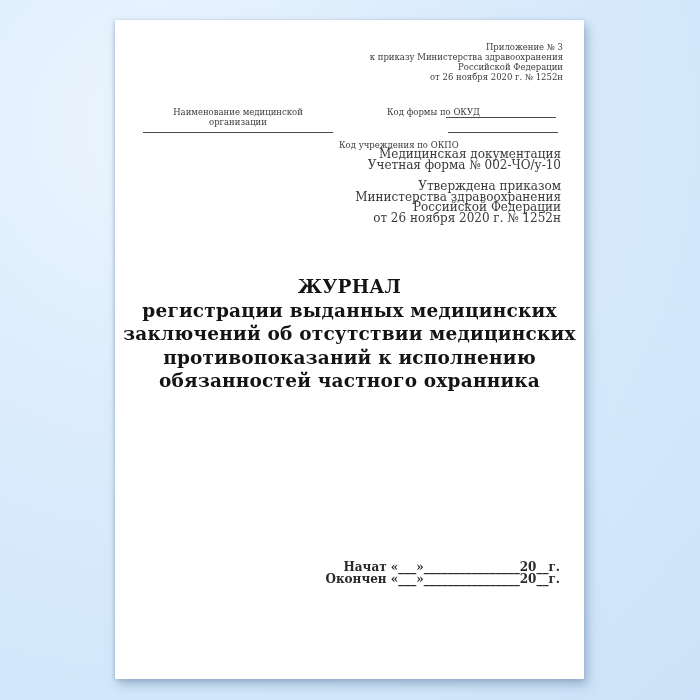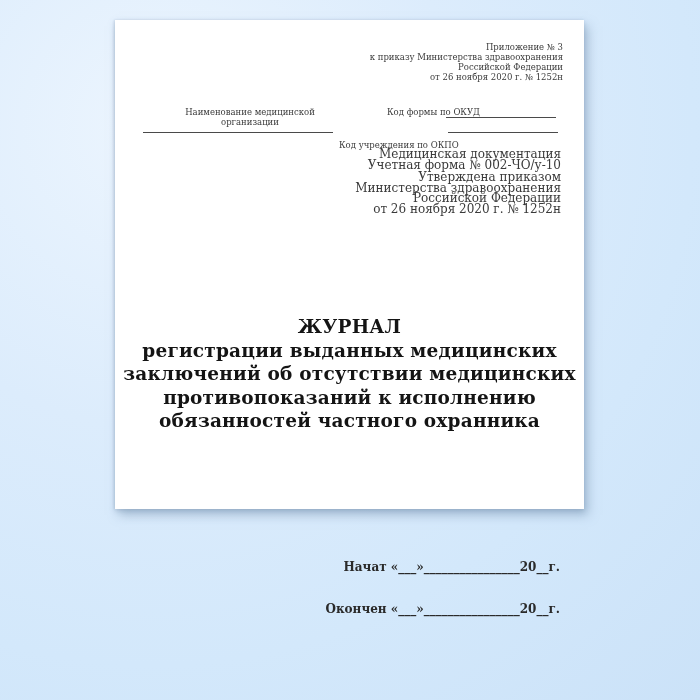--- a/index.html
+++ b/index.html
@@ -12,21 +12,21 @@
   body {
     background:
       radial-gradient(circle at 22% 18%, #ecf5fe 0%, #dcecfc 38%, #d3e8fb 68%, #cbe2f8 100%);
     font-family: "DejaVu Serif", serif;
   }
   .page {
     position: absolute;
     left: 115px;
     top: 20px;
     width: 469px;
-    height: 489px;
+    height: 659px;
     background: #ffffff;
     box-shadow:
       -1px 0 2px rgba(140, 160, 185, 0.25),
       4px 6px 10px rgba(118, 146, 176, 0.50),
       0 2px 5px rgba(118, 146, 176, 0.35);
     color: #333333;
   }
   
   .appendix {
     position: absolute;
@@ -34,21 +34,21 @@
     right: 21px;
     text-align: right;
     font-size: 8.5px;
     line-height: 10px;
     color: #3a3a3a;
     white-space: nowrap;
   }
   
   .org-label {
     position: absolute;
-    left: 40px;
+    left: 28px;
     top: 87px;
     width: 190px;
     text-align: center;
     font-size: 8.5px;
     line-height: 10px;
     color: #3a3a3a;
   }
   .org-line {
     position: absolute;
     left: 28px;
@@ -79,48 +79,47 @@
   .meddoc {
     position: absolute;
     left: 216px;
     top: 129px;
     width: 230px;
     text-align: right;
     font-size: 12px;
     line-height: 10.5px;
     color: #3a3a3a;
   }
-  .meddoc-group + .meddoc-group { margin-top: 2px; }
+  .meddoc-group + .meddoc-group { margin-top: 11px; }
   
   .title-block {
     position: absolute;
     left: 0;
     top: 255px;
     width: 100%;
     text-align: center;
     font-weight: bold;
     font-size: 18.5px;
     line-height: 23.5px;
     color: #141414;
     letter-spacing: 0.2px;
-    margin-top: 40px;
   }
   
   .dates {
     position: absolute;
     top: 541px;
     right: 24px;
     text-align: right;
     font-weight: bold;
     font-size: 12px;
     line-height: 12px;
     color: #2a2a2a;
     white-space: nowrap;
   }
-  .date-line + .date-line { margin-top: 30px; }
+  .date-line + .date-line { margin-top: 0; }
 </style>
 </head>
 <body>
 
 <div class="page">
 
   <div class="appendix">
     <div>Приложение № 3</div>
     <div>к приказу Министерства здравоохранения</div>
     <div>Российской Федерации</div>

